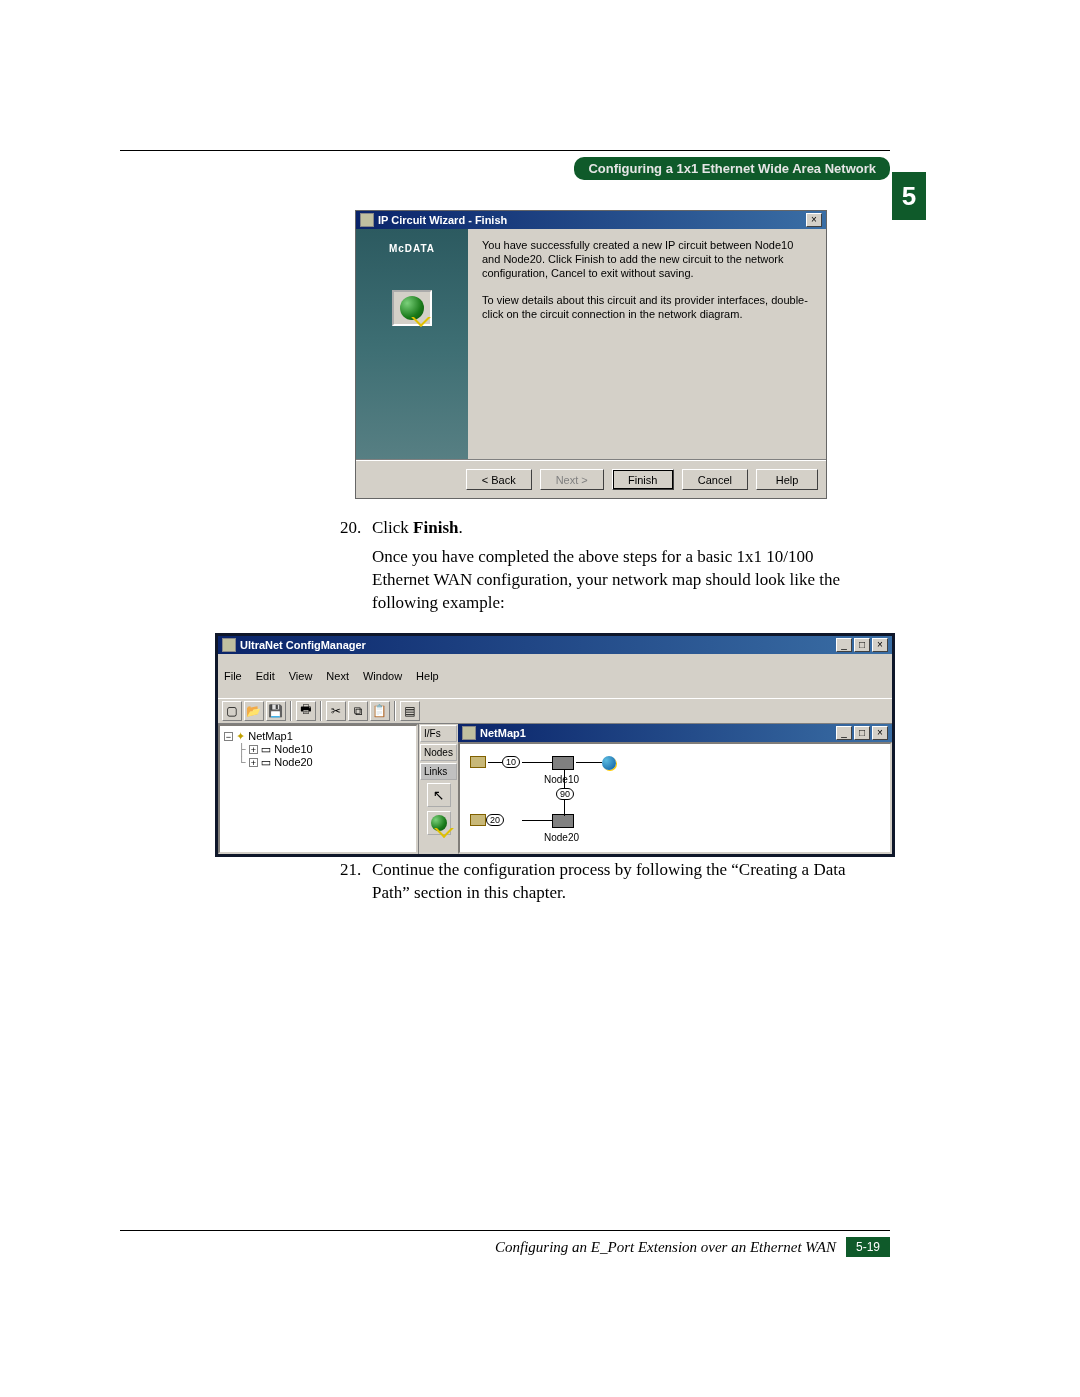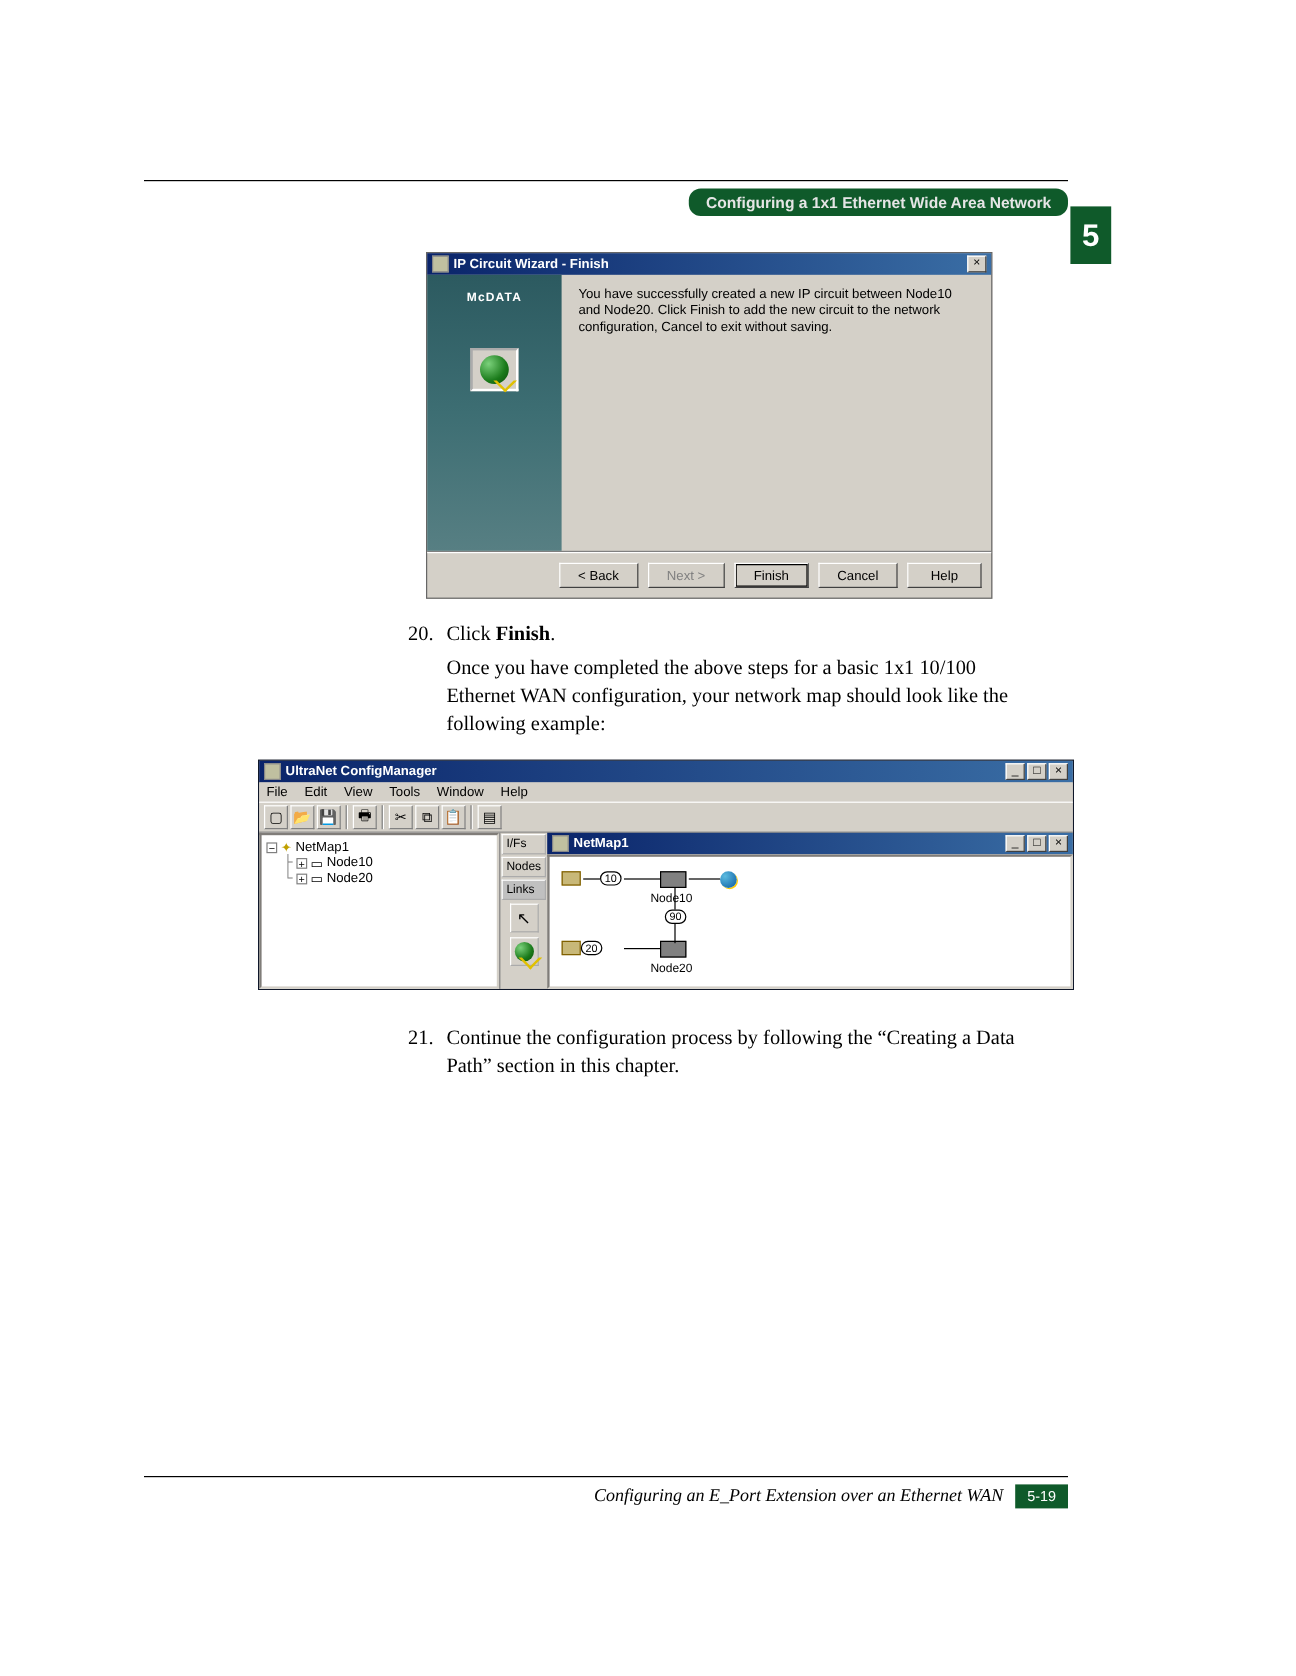--- a/index.html
+++ b/index.html
@@ -178,32 +178,32 @@
   }
   .step .num { width: 32px; flex: 0 0 auto; }
   .step .txt { flex: 1 1 auto; }
   .step .txt .b { font-weight: bold; }
 
   
   .cm {
     position: relative;
     left: 95px;
     width: 680px;
-    border: 1px solid #0f172a;
+    border: 3px solid #0f172a;
     background: #d4d0c8;
     font-family: Tahoma, Arial, sans-serif;
     font-size: 11px;
-    margin: 18px 0 29px 0;
+    margin: 18px 0 2px 0;
   }
   .cm .titlebar { height: 18px; }
   .cm .winbtns { display:flex; gap:2px; }
   .menubar {
     display: flex;
     gap: 14px;
-    padding: 2px 6px;
+    padding: 16px 6px;
     background: #d4d0c8;
     font-size: 11px;
   }
   .toolbar {
     display: flex;
     align-items: center;
     gap: 2px;
     padding: 2px 4px;
     border-top: 1px solid #fff;
     border-bottom: 1px solid #808080;
@@ -316,20 +316,21 @@
     </div>
     <div class="dlg-body">
       <div class="dlg-left">
         <div class="mcdata">McDATA</div>
         <div class="dlg-left-icon">
           <div class="globe"></div>
         </div>
       </div>
       <div class="dlg-right">
         <p>You have successfully created a new IP circuit between Node10 and Node20. Click Finish to add the new circuit to the network configuration, Cancel to exit without saving.</p>
+        <p>To view details about this circuit and its provider interfaces, double-click on the circuit connection in the network diagram.</p>
       </div>
     </div>
     <div class="dlg-sep"></div>
     <div class="dlg-buttons">
       <button class="wbtn"><span class="ul" style="text-decoration:none;"></span><span>&lt; Back</span></button>
       <button class="wbtn disabled">Next &gt;</button>
       <button class="wbtn default"><span>Finish</span></button>
       <button class="wbtn"><span>Cancel</span></button>
       <button class="wbtn"><span>Help</span></button>
     </div>
@@ -353,21 +354,21 @@
       <span class="winbtns">
         <span class="winbtn">_</span>
         <span class="winbtn">□</span>
         <span class="winbtn">×</span>
       </span>
     </div>
     <div class="menubar">
       <span>File</span>
       <span>Edit</span>
       <span>View</span>
-      <span>Tools</span>
+      <span>Next</span>
       <span>Window</span>
       <span>Help</span>
     </div>
     <div class="toolbar">
       <span class="tbtn">▢</span>
       <span class="tbtn">📂</span>
       <span class="tbtn">💾</span>
       <span class="tsep"></span>
       <span class="tbtn">🖶</span>
       <span class="tsep"></span>

